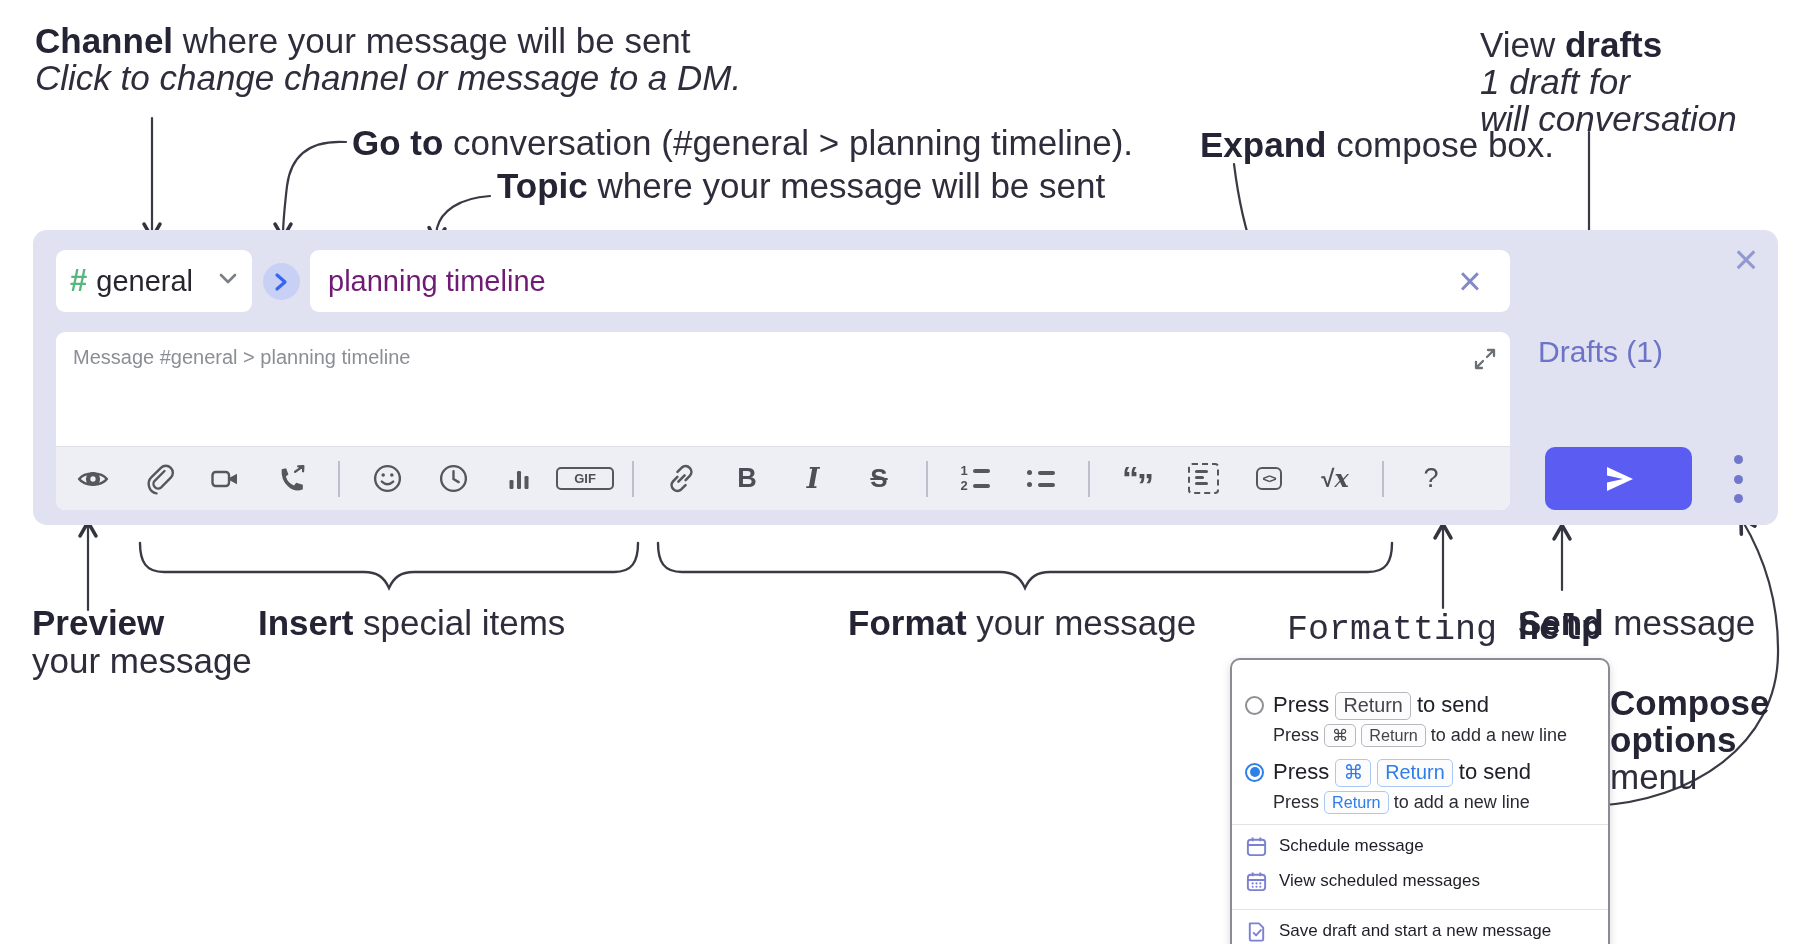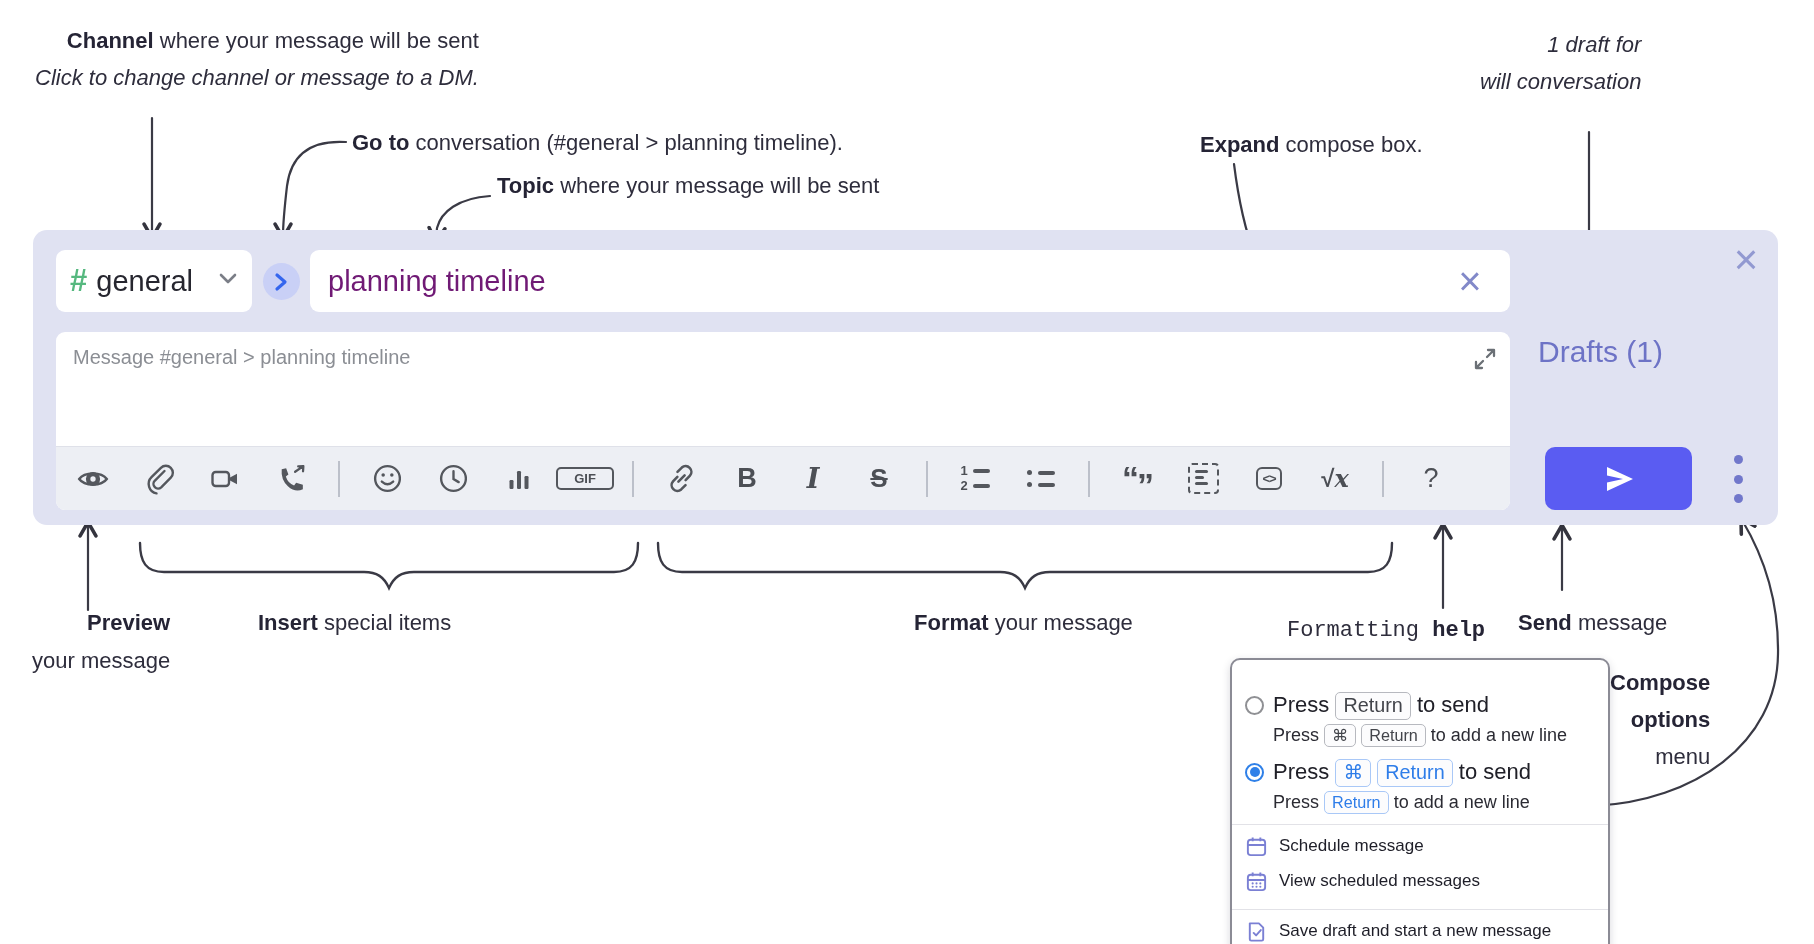--- a/index.html
+++ b/index.html
@@ -1,19 +1,19 @@
 <!DOCTYPE html>
 <html><head>
 <meta charset="utf-8">
 <style>
   html,body{margin:0;padding:0;background:#ffffff;}
   body{font-family:"Liberation Sans","DejaVu Sans",sans-serif;}
   .stage{position:relative;width:1814px;height:944px;background:#fff;overflow:hidden;}
   svg.overlay{position:absolute;left:0;top:0;pointer-events:none;}
-  .ann{position:absolute;color:#2e2d3c;font-size:22px;line-height:37px;white-space:nowrap;text-align:right;}
+  .ann{position:absolute;color:#2e2d3c;font-size:35px;line-height:37px;white-space:nowrap;}
   .ann b{font-weight:700;color:#252435;}
   .ann .it{font-style:italic;}
   
   .panel{position:absolute;left:33px;top:230px;width:1745px;height:295px;background:#e0e2f2;border-radius:14px;}
   .pill{position:absolute;left:23px;top:20px;width:196px;height:62px;background:#fff;border-radius:9px;
         display:flex;align-items:center;gap:9px;padding:0 14px;box-sizing:border-box;cursor:pointer;}
   .pill .hash{color:#56b87f;font-size:31px;font-weight:700;}
   .pill .chname{color:#26262f;font-size:29px;}
   .pill .chev{margin-left:auto;}
   .jump{position:absolute;left:230px;top:33px;width:37px;height:37px;border-radius:50%;background:#c9d0f6;
@@ -107,20 +107,21 @@
   <div class="ann" style="left:352px;top:124px;">
     <b>Go to</b><span> conversation (#general &gt; planning timeline).</span>
   </div>
   <div class="ann" style="left:497px;top:167px;">
     <b>Topic</b><span> where your message will be sent</span>
   </div>
   <div class="ann" style="left:1200px;top:126px;">
     <b>Expand</b><span> compose box.</span>
   </div>
   <div class="ann" style="left:1480px;top:26px;">
+    <div><span>View </span><b>drafts</b></div>
     <div class="it">1 draft for</div>
     <div class="it">will conversation</div>
   </div>
 
   <div class="panel">
     <div class="pill">
       <span class="hash">#</span>
       <span class="chname">general</span>
       <span class="chev">
         <svg width="20" height="14" viewBox="0 0 20 14">
@@ -292,30 +293,30 @@
     </div>
   </div>
 
   <div class="ann" style="left:32px;top:604px;line-height:38px;">
     <div><b>Preview</b></div>
     <div>your message</div>
   </div>
   <div class="ann" style="left:258px;top:604px;">
     <b>Insert</b><span> special items</span>
   </div>
-  <div class="ann" style="left:914px;top:604px;">
+  <div class="ann" style="left:848px;top:604px;">
     <b>Format</b><span> your message</span>
   </div>
   <div class="ann" style="left:1287px;top:612px;font-family:Liberation Mono, monospace;">
     <span>Formatting </span><b>help</b>
   </div>
   <div class="ann" style="left:1518px;top:604px;">
     <b>Send</b><span> message</span>
   </div>
-  <div class="ann" style="left:1610px;top:664px;">
+  <div class="ann" style="left:1610px;top:684px;">
     <div><b>Compose</b></div>
     <div><b>options</b></div>
     <div>menu</div>
   </div>
 
   <div class="popup">
     <div class="opt">
       <span class="radio"></span>
       <div>
         <div class="l1">

